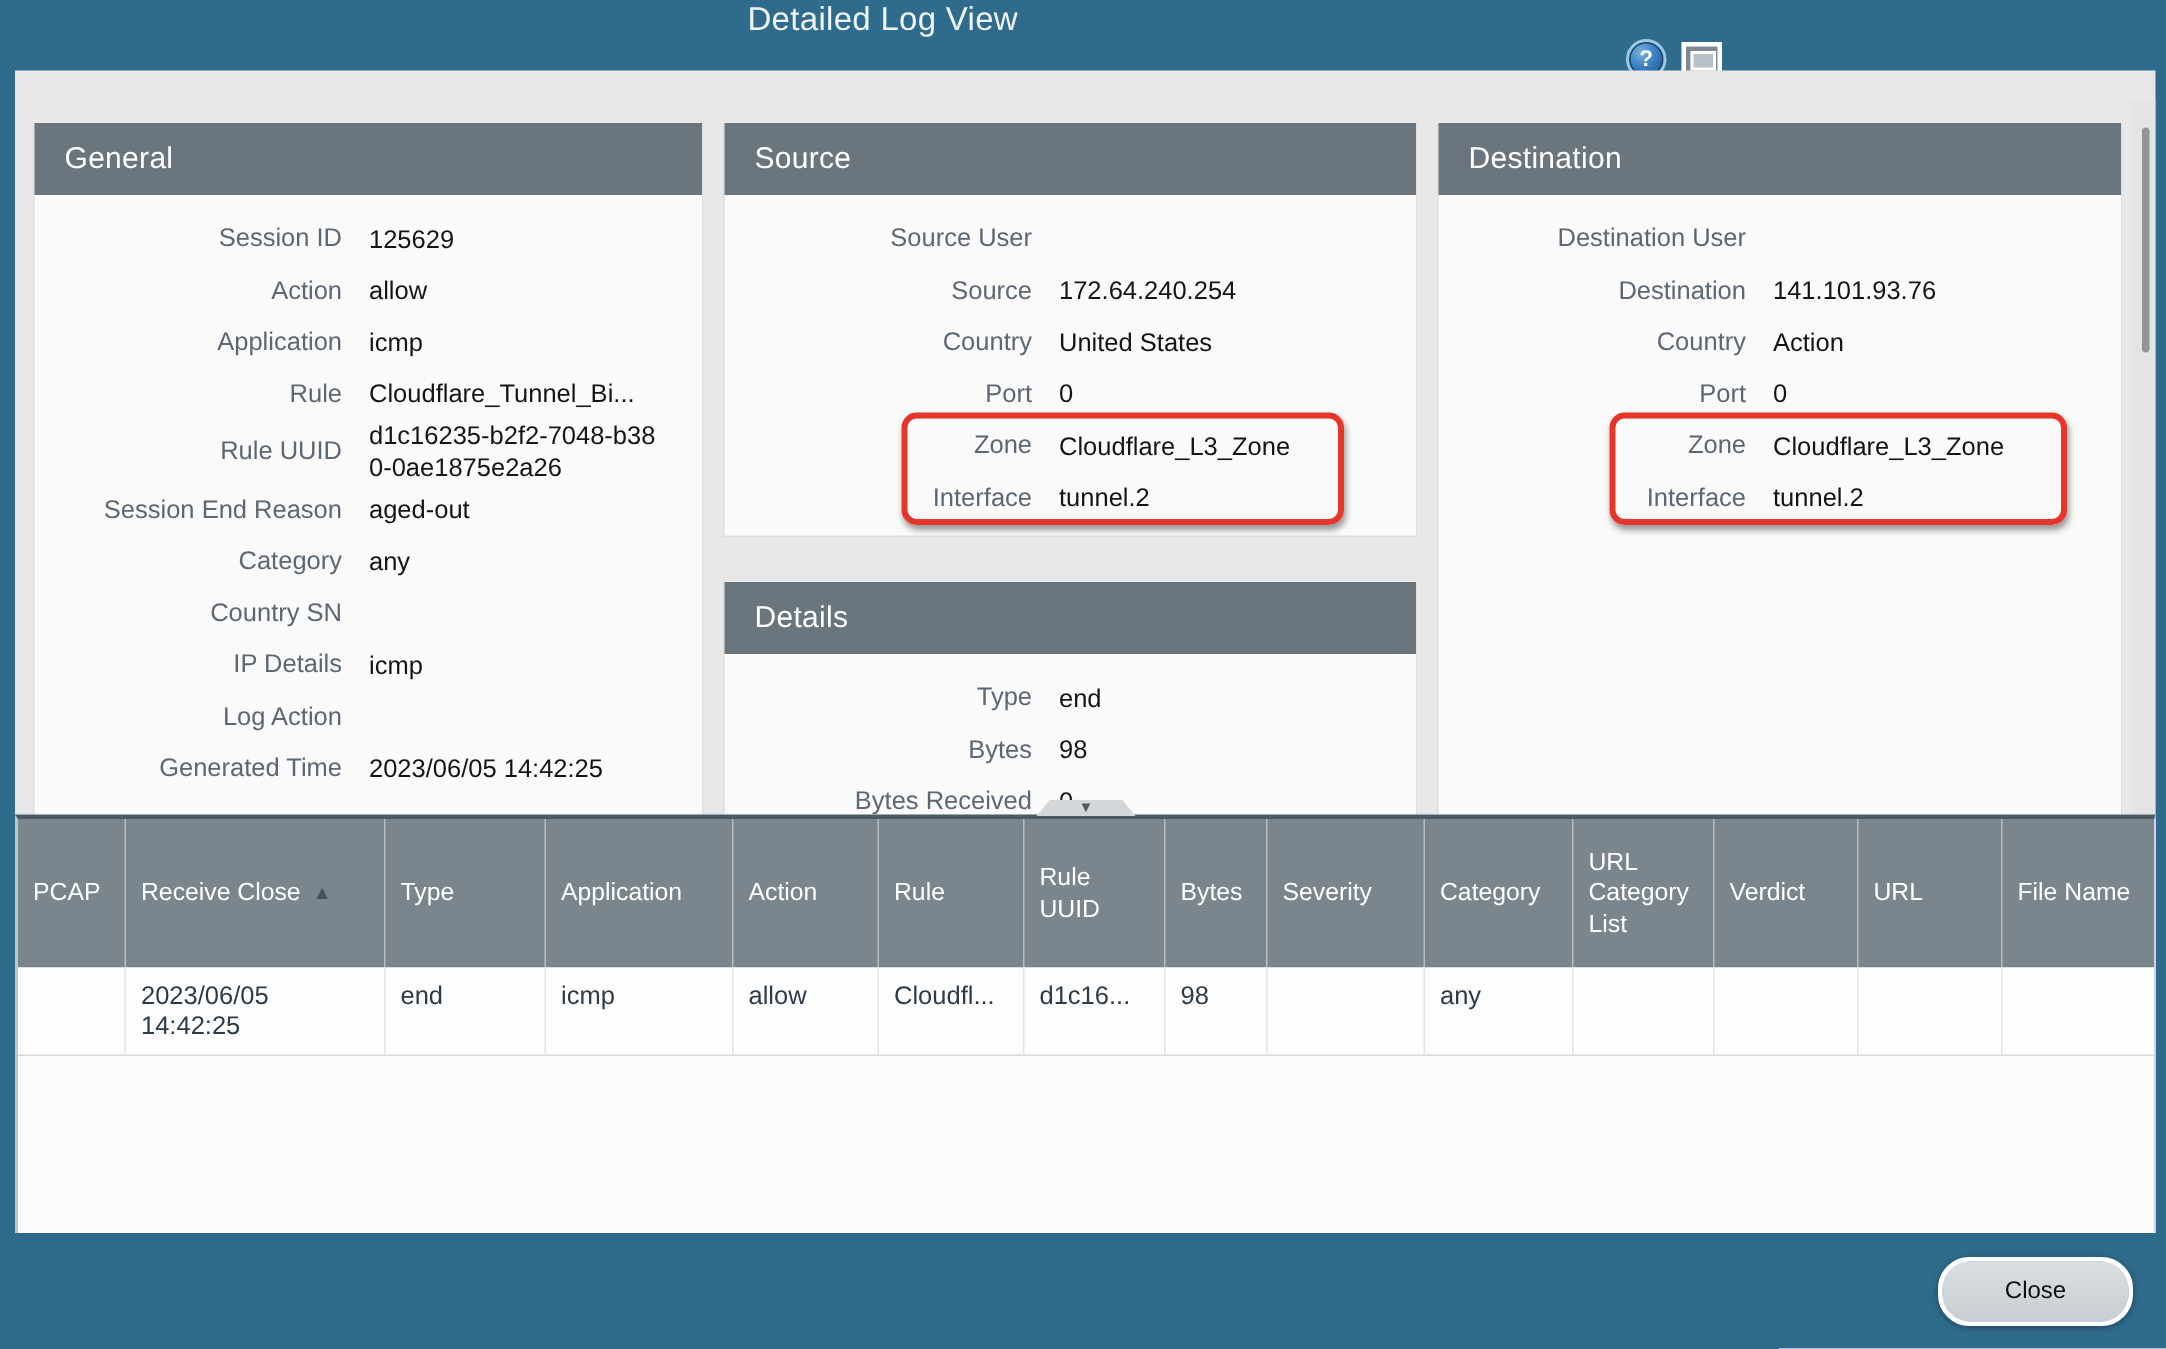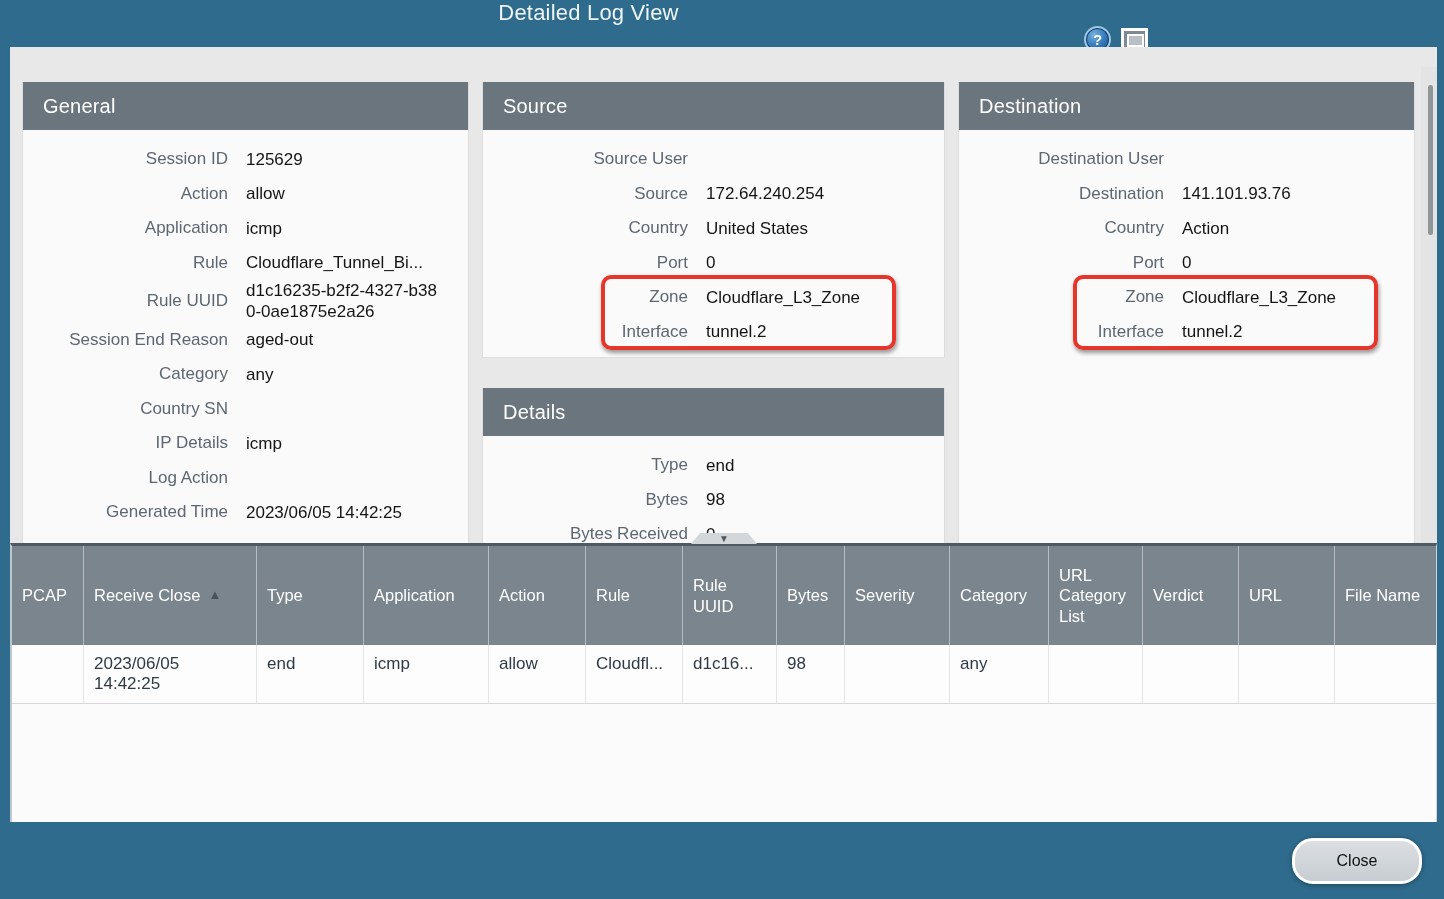--- a/index.html
+++ b/index.html
@@ -122,21 +122,21 @@
             <div class="field-row">
               <div class="field-label">Application</div>
               <div class="field-value">icmp</div>
             </div>
             <div class="field-row">
               <div class="field-label">Rule</div>
               <div class="field-value">Cloudflare_Tunnel_Bi...</div>
             </div>
             <div class="field-row">
               <div class="field-label">Rule UUID</div>
-              <div class="field-value">d1c16235-b2f2-4327-b380-0ae1875e2a26</div>
+              <div class="field-value">d1c16235-b2f2-7048-b380-0ae1875e2a26</div>
             </div>
             <div class="field-row">
               <div class="field-label">Session End Reason</div>
               <div class="field-value">aged-out</div>
             </div>
             <div class="field-row">
               <div class="field-label">Category</div>
               <div class="field-value">any</div>
             </div>
             <div class="field-row">

